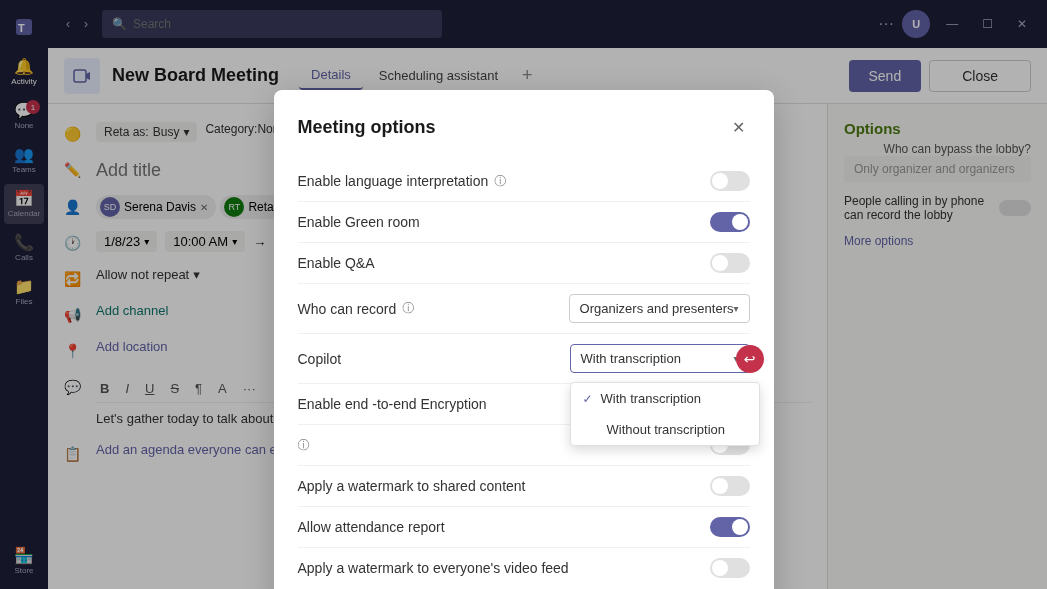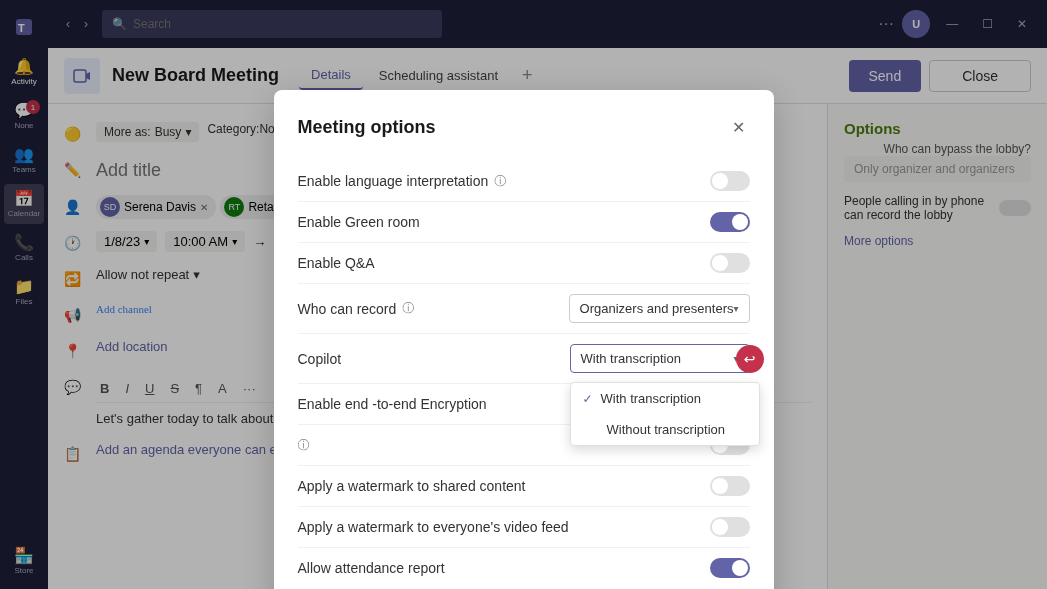--- a/index.html
+++ b/index.html
@@ -63,21 +63,21 @@
     .chip-avatar { width: 20px; height: 20px; border-radius: 50%; background: #6264a7; color: white; font-size: 9px; display: flex; align-items: center; justify-content: center; }
     .chip-avatar.green { background: #107c10; }
     .chip-x { cursor: pointer; color: #666; font-size: 10px; }
     .chip-more { background: none; color: #6264a7; font-size: 12px; cursor: pointer; }
 
     .date-row { display: flex; align-items: center; gap: 8px; font-size: 13px; }
     .date-btn { display: flex; align-items: center; gap: 4px; background: #f3f2f1; border-radius: 4px; padding: 3px 8px; cursor: pointer; font-size: 13px; }
     .date-btn .arrow { font-size: 10px; }
 
     .repeat-btn { display: flex; align-items: center; gap: 4px; font-size: 13px; color: #333; cursor: pointer; }
-    .channel-btn { font-size: 11px; color: #3b82f6; cursor: pointer; font-family: Liberation Serif, serif; }
+    .channel-btn { font-size: 13px; color: #0f766e; cursor: pointer; }
     .location-btn { font-size: 13px; color: #6264a7; cursor: pointer; }
 
     .formatting-toolbar { display: flex; gap: 8px; padding: 4px 0; border-bottom: 1px solid #eee; margin-bottom: 4px; }
     .fmt-btn { background: none; border: none; cursor: pointer; color: #555; font-size: 13px; padding: 2px 4px; border-radius: 3px; }
 
     .message-text { font-size: 13px; color: #333; padding: 4px 0; }
     .agenda-btn { font-size: 13px; color: #6264a7; cursor: pointer; }
 
     
     .options-panel { width: 220px; background: #faf9f8; border-left: 1px solid #e0e0e0; padding: 16px; flex-shrink: 0; }
@@ -213,21 +213,21 @@
       </div>
     </div>
 
     <div class="meeting-form">
       <div class="form-main">
 
         <div class="form-row">
           <div class="form-icon">🟡</div>
           <div class="form-content top-row">
             <div class="busy-select">
-              <span>More as: </span>
+              <span>Reta as: </span>
               <span>Busy</span>
               <span>▾</span>
             </div>
             <div class="category-select">
               <span>Category: </span>
               <span>None</span>
             </div>
           </div>
         </div>
 
@@ -409,25 +409,25 @@
 
   <div class="modal-row">
     <span class="modal-row-label">
       <span>Apply a watermark to shared content</span>
     </span>
     <div class="toggle"></div>
   </div>
 
   <div class="modal-row">
     <span class="modal-row-label">
+      <span>Allow attendance report</span>
+    </span>
+    <div class="toggle on"></div>
+  </div>
+
+  <div class="modal-row">
+    <span class="modal-row-label">
       <span>Apply a watermark to everyone's video feed</span>
     </span>
     <div class="toggle"></div>
   </div>
 
-  <div class="modal-row">
-    <span class="modal-row-label">
-      <span>Allow attendance report</span>
-    </span>
-    <div class="toggle on"></div>
-  </div>
-
 </div>
 
 </body></html>

